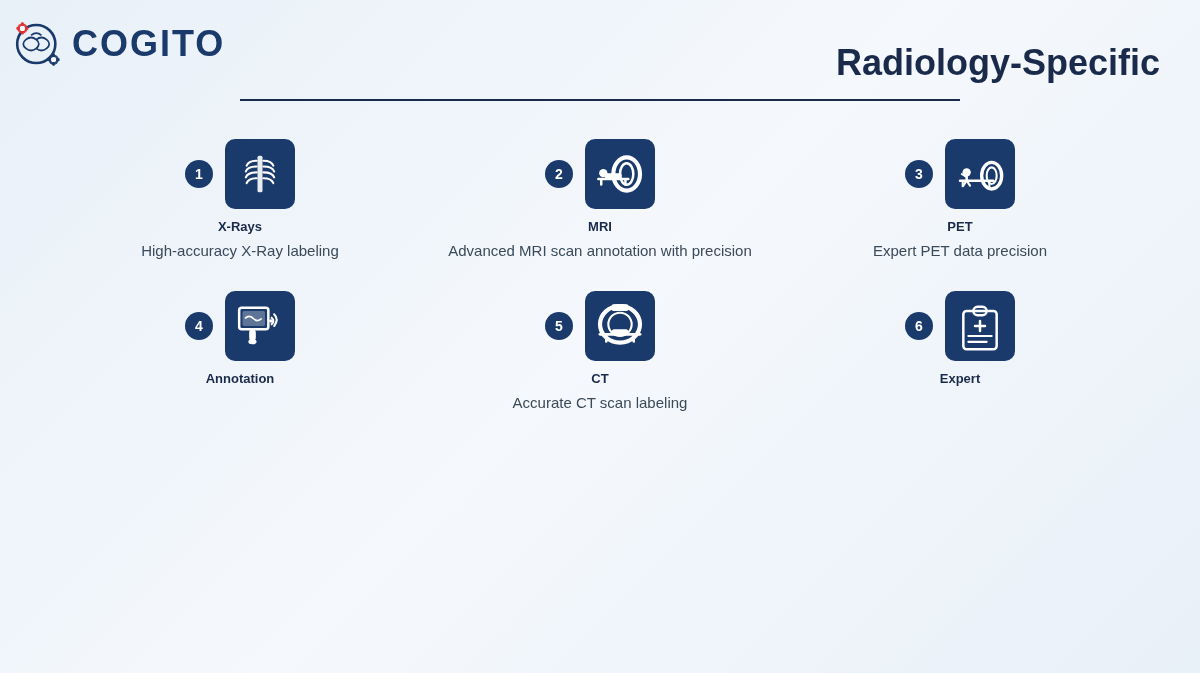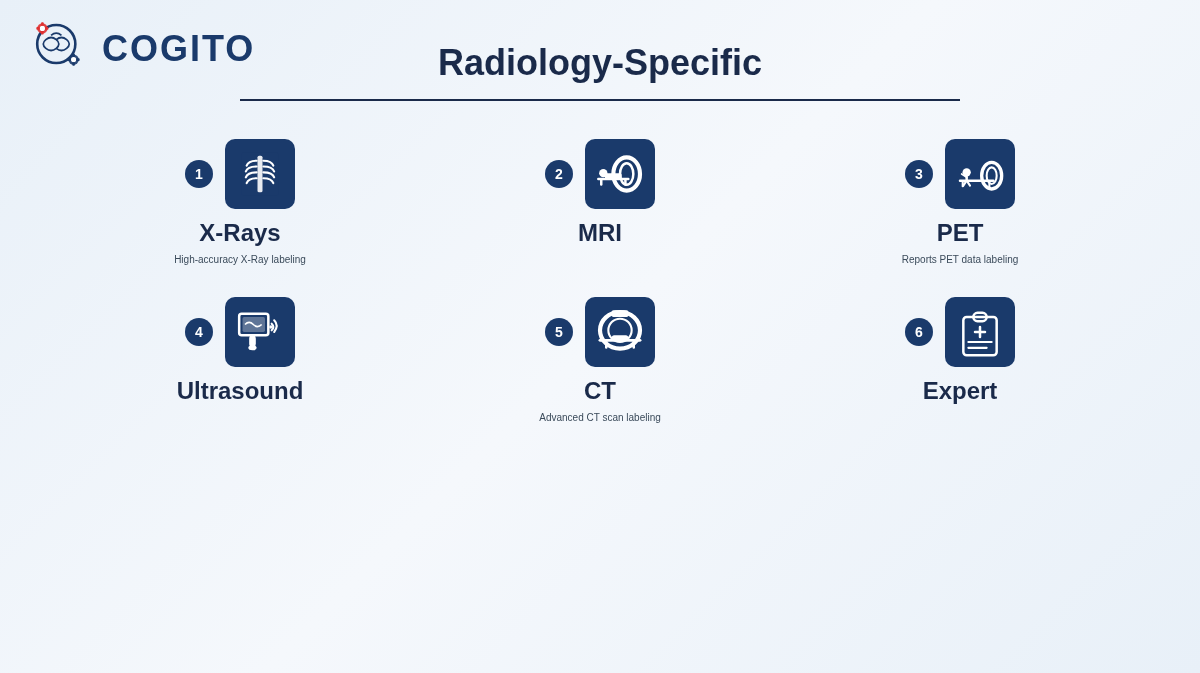--- a/index.html
+++ b/index.html
@@ -16,42 +16,42 @@
       width: 1200px;
       height: 673px;
       background: linear-gradient(135deg, #e8f0f8 0%, #f5f8fc 50%, #e8f0f8 100%);
       position: relative;
       padding: 20px 40px 30px;
     }
 
     
     .logo-area {
       display: flex;
-      align-items: flex-end;
-      gap: 18px;
+      align-items: center;
+      gap: 8px;
       position: absolute;
       top: 18px;
-      left: 32px;
+      left: 12px;
     }
 
     .logo-icon {
       width: 52px;
       height: 52px;
     }
 
     .logo-text {
       font-size: 36px;
       font-weight: 800;
       color: #1a3a6b;
       letter-spacing: 2px;
     }
 
     
     .main-title {
-      text-align: center;
+      text-align: right;
       margin-top: 10px;
       padding-top: 10px;
     }
 
     .main-title h1 {
       font-size: 36px;
       font-weight: 800;
       color: #1a2a4a;
       line-height: 1.25;
     }
@@ -114,28 +114,28 @@
       font-size: 38px;
     }
 
     .service-icon-wrap svg {
       width: 50px;
       height: 50px;
       fill: white;
     }
 
     .service-title {
-      font-size: 24px;
+      font-size: 13px;
       font-weight: 800;
       color: #1a2a4a;
       margin-bottom: 6px;
     }
 
     .service-desc {
-      font-size: 10px;
+      font-size: 15px;
       color: #3a4a5a;
       line-height: 1.4;
       text-align: center;
     }
   </style>
 </head>
 <body>
 
 <div class="page">
 
@@ -215,20 +215,21 @@
             <circle cx="10" cy="29" r="5" fill="white"></circle>
 
             <rect x="12" y="29" width="20" height="7" rx="2" fill="white"></rect>
 
             <rect x="6" y="36" width="3" height="8" rx="1" fill="white"></rect>
             <rect x="35" y="36" width="3" height="8" rx="1" fill="white"></rect>
           </svg>
         </div>
       </div>
       <div class="service-title">MRI</div>
+      <div class="service-desc">Advanced MRI scan annotation with precision</div>
     </div>
 
     <div class="service-card">
       <div class="card-top">
         <div class="number-badge">3</div>
         <div class="service-icon-wrap">
           <svg viewBox="0 0 60 60" xmlns="http://www.w3.org/2000/svg">
 
             <ellipse cx="44" cy="32" rx="12" ry="16" fill="none" stroke="white" stroke-width="4"></ellipse>
             <ellipse cx="44" cy="32" rx="6" ry="10" fill="none" stroke="white" stroke-width="2.5"></ellipse>
@@ -243,21 +244,21 @@
             <path d="M14 38 L18 44" stroke="white" stroke-width="2.5" stroke-linecap="round"></path>
 
             <path d="M14 34 L8 30" stroke="white" stroke-width="2" stroke-linecap="round"></path>
 
             <rect x="8" y="38" width="2.5" height="8" rx="1" fill="white"></rect>
             <rect x="40" y="38" width="2.5" height="8" rx="1" fill="white"></rect>
           </svg>
         </div>
       </div>
       <div class="service-title">PET</div>
-      <div class="service-desc">Reports PET data labeling</div>
+      <div class="service-desc">Expert PET data precision</div>
     </div>
 
     <div class="service-card">
       <div class="card-top">
         <div class="number-badge">4</div>
         <div class="service-icon-wrap">
           <svg viewBox="0 0 60 60" xmlns="http://www.w3.org/2000/svg">
 
             <rect x="5" y="8" width="35" height="26" rx="3" fill="none" stroke="white" stroke-width="3"></rect>
             <rect x="9" y="12" width="27" height="18" rx="2" fill="white" opacity="0.3"></rect>
@@ -267,21 +268,21 @@
             <rect x="17" y="34" width="8" height="14" rx="4" fill="white"></rect>
 
             <ellipse cx="21" cy="49" rx="5" ry="3" fill="white"></ellipse>
 
             <path d="M44 20 Q48 24 44 28" stroke="white" stroke-width="2.5" fill="none" stroke-linecap="round"></path>
             <path d="M47 16 Q53 22 47 30" stroke="white" stroke-width="2.5" fill="none" stroke-linecap="round"></path>
             <circle cx="43" cy="24" r="2" fill="white"></circle>
           </svg>
         </div>
       </div>
-      <div class="service-title">Ultrasound</div>
+      <div class="service-title">Annotation</div>
     </div>
 
     <div class="service-card">
       <div class="card-top">
         <div class="number-badge">5</div>
         <div class="service-icon-wrap">
           <svg viewBox="0 0 60 60" xmlns="http://www.w3.org/2000/svg">
 
             <ellipse cx="30" cy="28" rx="24" ry="22" fill="none" stroke="white" stroke-width="5"></ellipse>
             <ellipse cx="30" cy="28" rx="14" ry="14" fill="none" stroke="white" stroke-width="2.5"></ellipse>
@@ -291,21 +292,21 @@
             <line x1="6" y1="40" x2="54" y2="40" stroke="white" stroke-width="3.5" stroke-linecap="round"></line>
 
             <rect x="20" y="34" width="20" height="6" rx="3" fill="white"></rect>
 
             <rect x="12" y="40" width="3" height="10" rx="1.5" fill="white"></rect>
             <rect x="45" y="40" width="3" height="10" rx="1.5" fill="white"></rect>
           </svg>
         </div>
       </div>
       <div class="service-title">CT</div>
-      <div class="service-desc">Advanced CT scan labeling</div>
+      <div class="service-desc">Accurate CT scan labeling</div>
     </div>
 
     <div class="service-card">
       <div class="card-top">
         <div class="number-badge">6</div>
         <div class="service-icon-wrap">
           <svg viewBox="0 0 60 60" xmlns="http://www.w3.org/2000/svg">
 
             <rect x="10" y="12" width="40" height="46" rx="4" fill="none" stroke="white" stroke-width="3"></rect>
 

